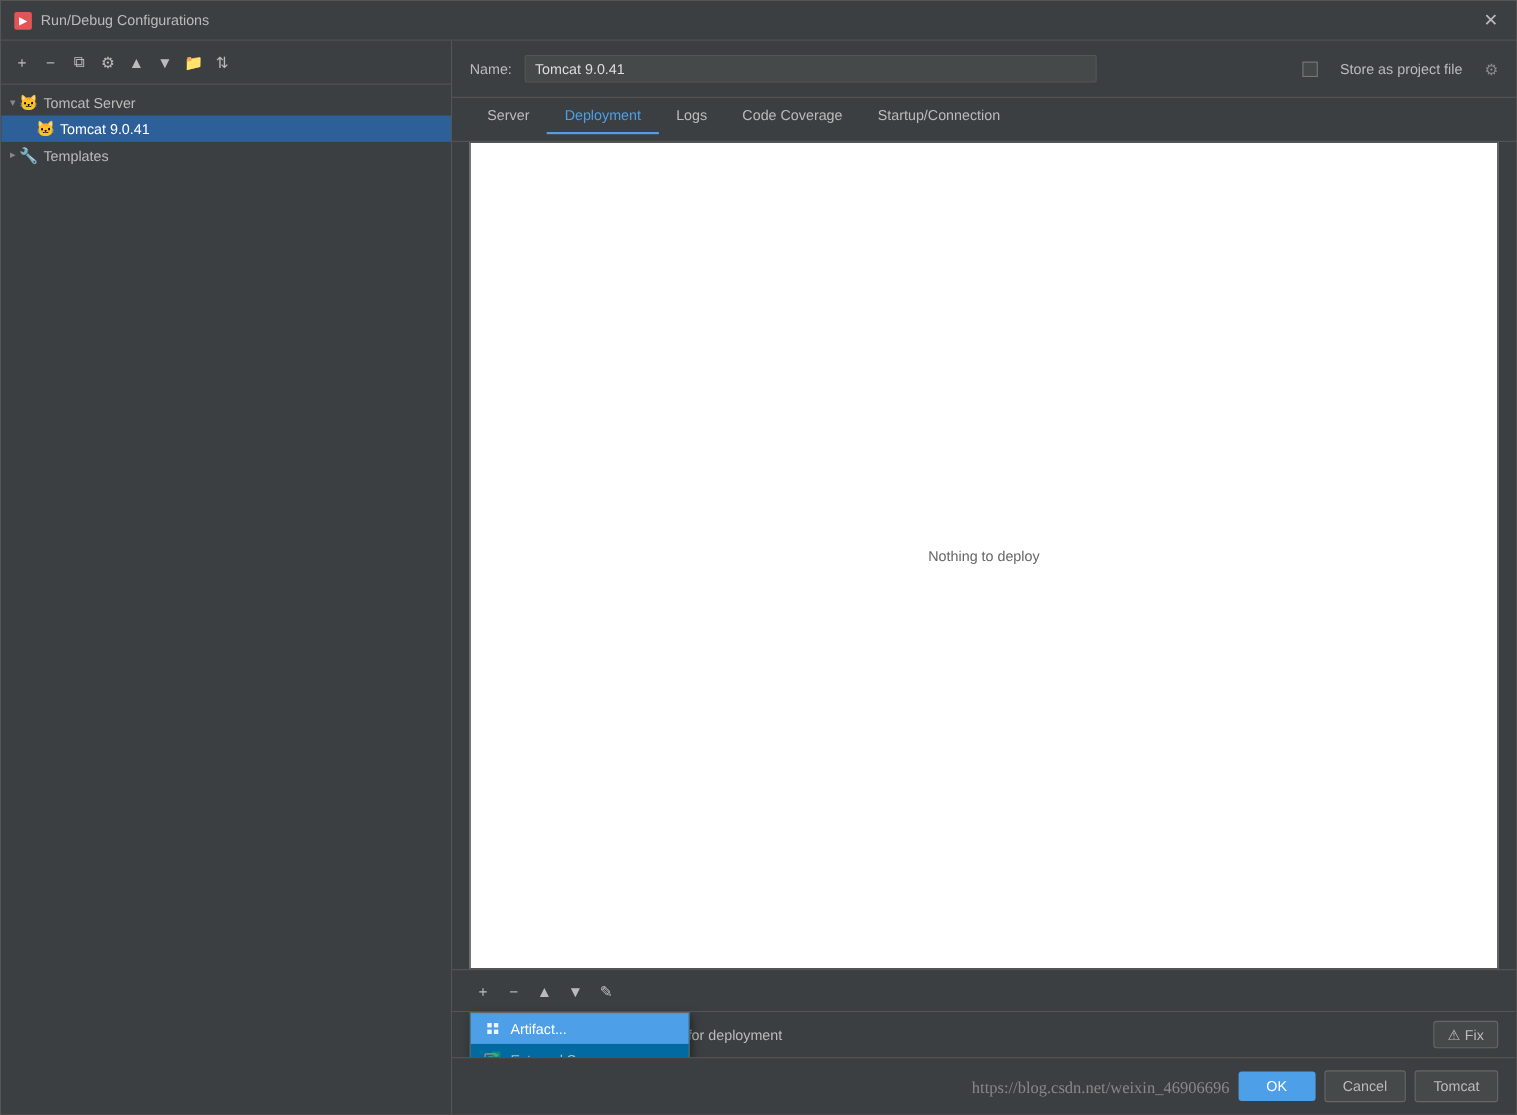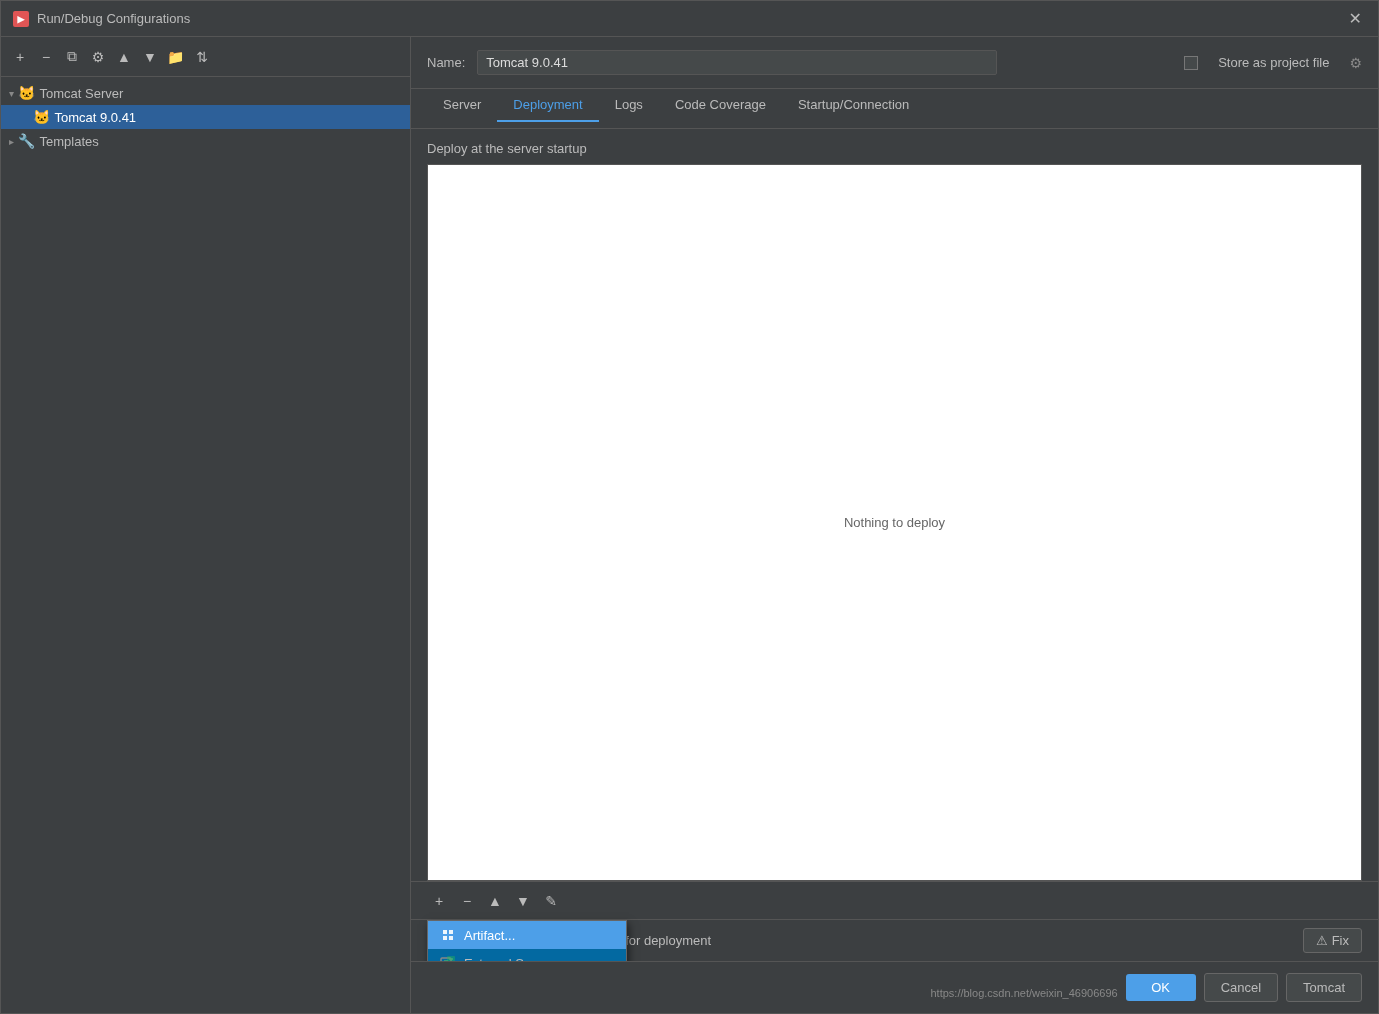--- a/index.html
+++ b/index.html
@@ -395,25 +395,26 @@
       color: #bbbbbb;
       border: 1px solid #666;
       padding: 6px 16px;
       font-size: 13px;
       cursor: pointer;
       border-radius: 3px;
       min-width: 70px;
     }
 
     .url-hint {
-      font-size: 11px;
+      font-size: 15px;
       color: #888;
       margin-left: auto;
       align-self: flex-end;
       padding-bottom: 4px;
+      font-family: Liberation Serif, serif;
     }
 
     
     .icon-artifact {
       display: inline-flex;
     }
     .icon-external {
       display: inline-flex;
     }
   </style>
@@ -495,21 +496,20 @@
         <div class="tab">
           <span>Code Coverage</span>
         </div>
         <div class="tab">
           <span>Startup/Connection</span>
         </div>
       </div>
 
       <div class="main-content">
 
-        <div class="deploy-header">Deploy at the server startup</div>
 
         <div class="deploy-area">
           <span>Nothing to deploy</span>
         </div>
 
         <div class="deploy-toolbar">
           <button class="deploy-toolbar-btn">+</button>
           <button class="deploy-toolbar-btn">−</button>
           <button class="deploy-toolbar-btn">▲</button>
           <button class="deploy-toolbar-btn">▼</button>

